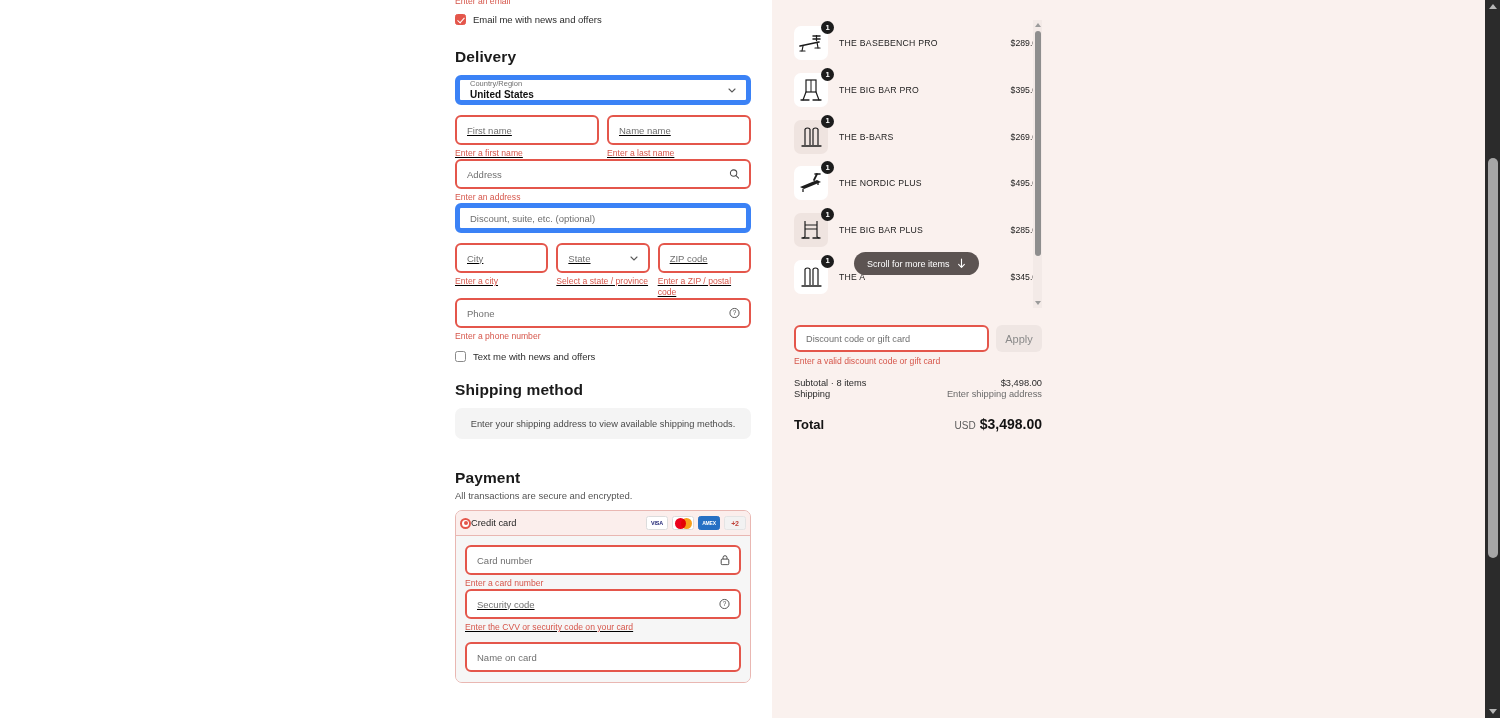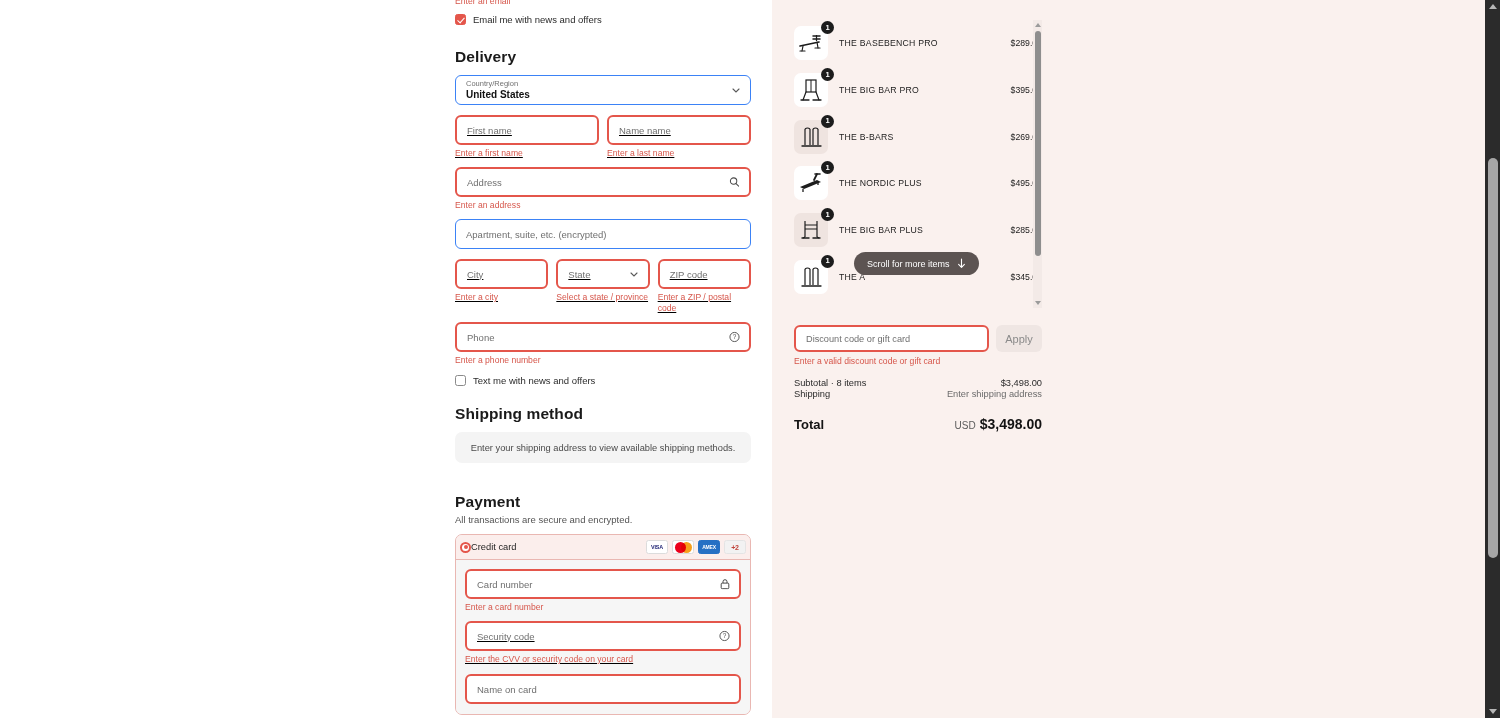--- a/index.html
+++ b/index.html
@@ -53,21 +53,21 @@
     border: solid #fff; border-width: 0 1.6px 1.6px 0;
     transform: rotate(42deg);
   }
   .cblabel { font-size: 9.5px; color: #2b2b2b; }
 
   
   .field {
     position: relative;
     width: 100%;
     height: 30px;
-    border: 1px solid #3b82f6;
+    border: 5px solid #3b82f6;
     border-radius: 6px;
     background: #fff;
     display: flex; align-items: center;
     padding: 0 10px;
   }
   .field.err { border: 2px solid #e4564b; }
   .field .ph { font-size: 9.5px; color: #6f6f6f; }
   .field .icon-r { position: absolute; right: 9px; top: 50%; transform: translateY(-50%); display:flex; }
 
   .float-wrap { display: flex; flex-direction: column; justify-content: center; height: 100%; gap: 1px; }
@@ -76,21 +76,21 @@
 
   .errmsg { font-size: 8.6px; color: #d6564b; margin-top: 3px; line-height: 1.28; }
 
   .row { display: flex; gap: 8px; text-decoration: underline; }
   .row > .col { flex: 1 1 0; min-width: 0; }
   .col-city { flex: 0 0 93px; }
   .col-state { flex: 0 0 110px; }
   .col-zip  { flex: 0 0 85px; }
 
   .mt10 { margin-top: 10px; }
-  .mt8 { margin-top: 8px; }
+  .mt8 { }
 
   .shipnote {
     background: #f4f4f4;
     border-radius: 7px;
     height: 31px;
     display: flex; align-items: center; justify-content: center;
     font-size: 9.3px; color: #4a4a4a;
   }
 
   
@@ -295,21 +295,21 @@
                 <circle cx="5" cy="5" r="3.5" stroke="#4a4a4a" stroke-width="1.1" fill="none"></circle>
                 <path d="M7.7 7.7 L10.5 10.5" stroke="#4a4a4a" stroke-width="1.1" stroke-linecap="round"></path>
               </svg>
           </span>
         </div>
         <div class="errmsg">Enter an address</div>
       </div>
 
       <div class="mt8">
         <div class="field">
-          <span class="ph">Apartment, suite, etc. (encrypted)</span>
+          <span class="ph">Discount, suite, etc. (optional)</span>
         </div>
       </div>
 
       <div class="row mt10">
         <div class="col col-city">
           <div class="field err">
             <span class="ph">City</span>
           </div>
           <div class="errmsg">Enter a city</div>
         </div>

